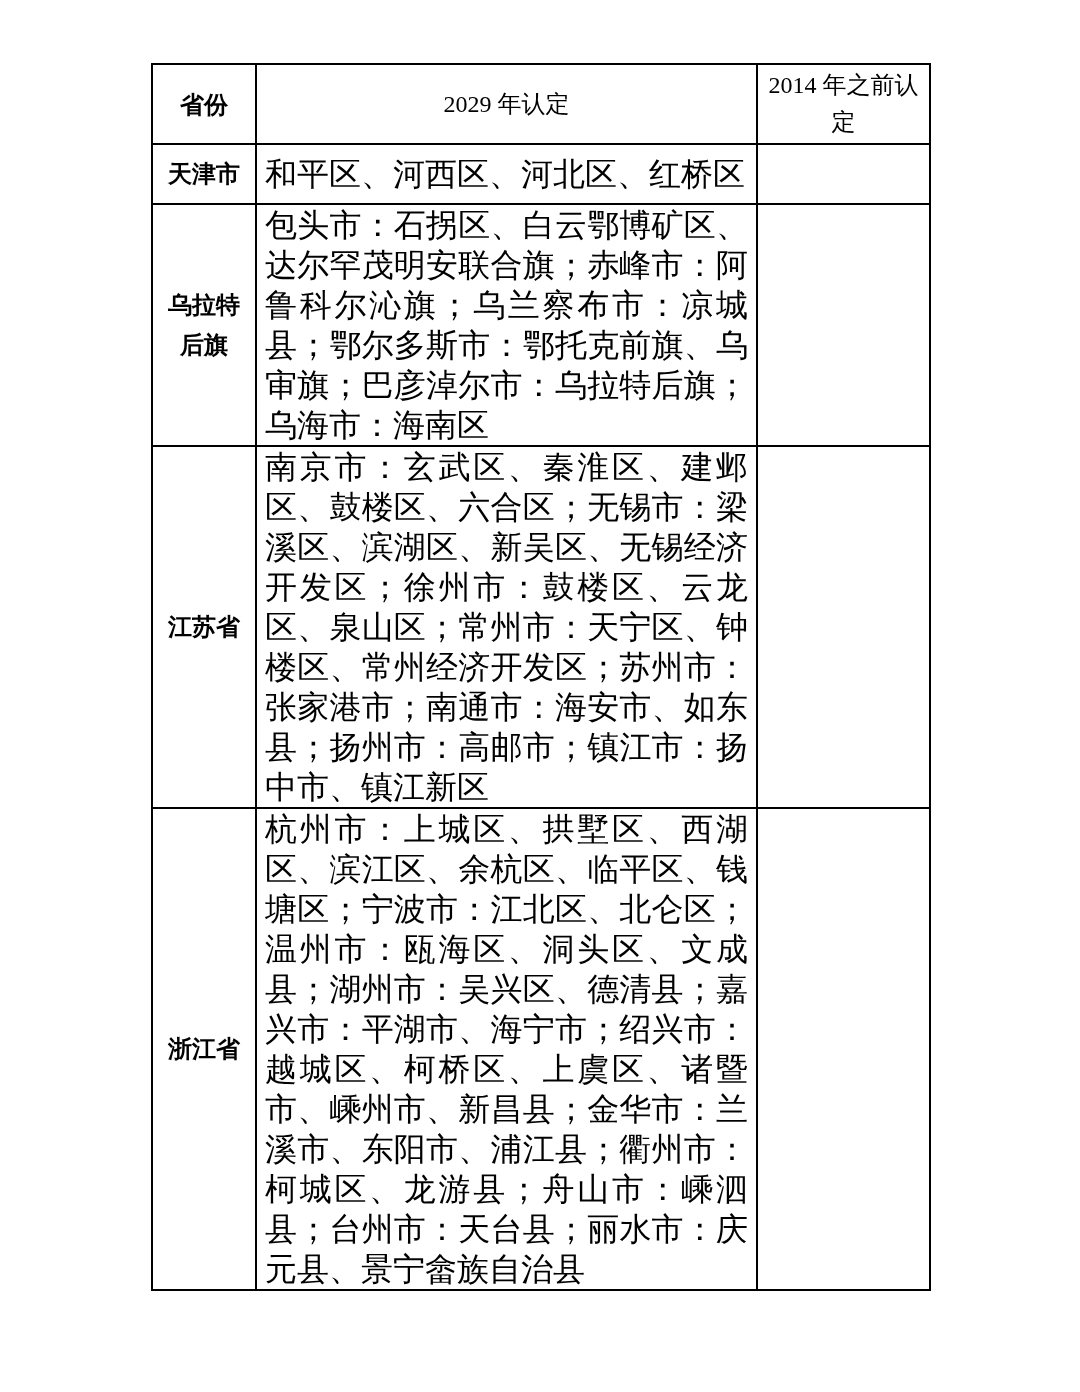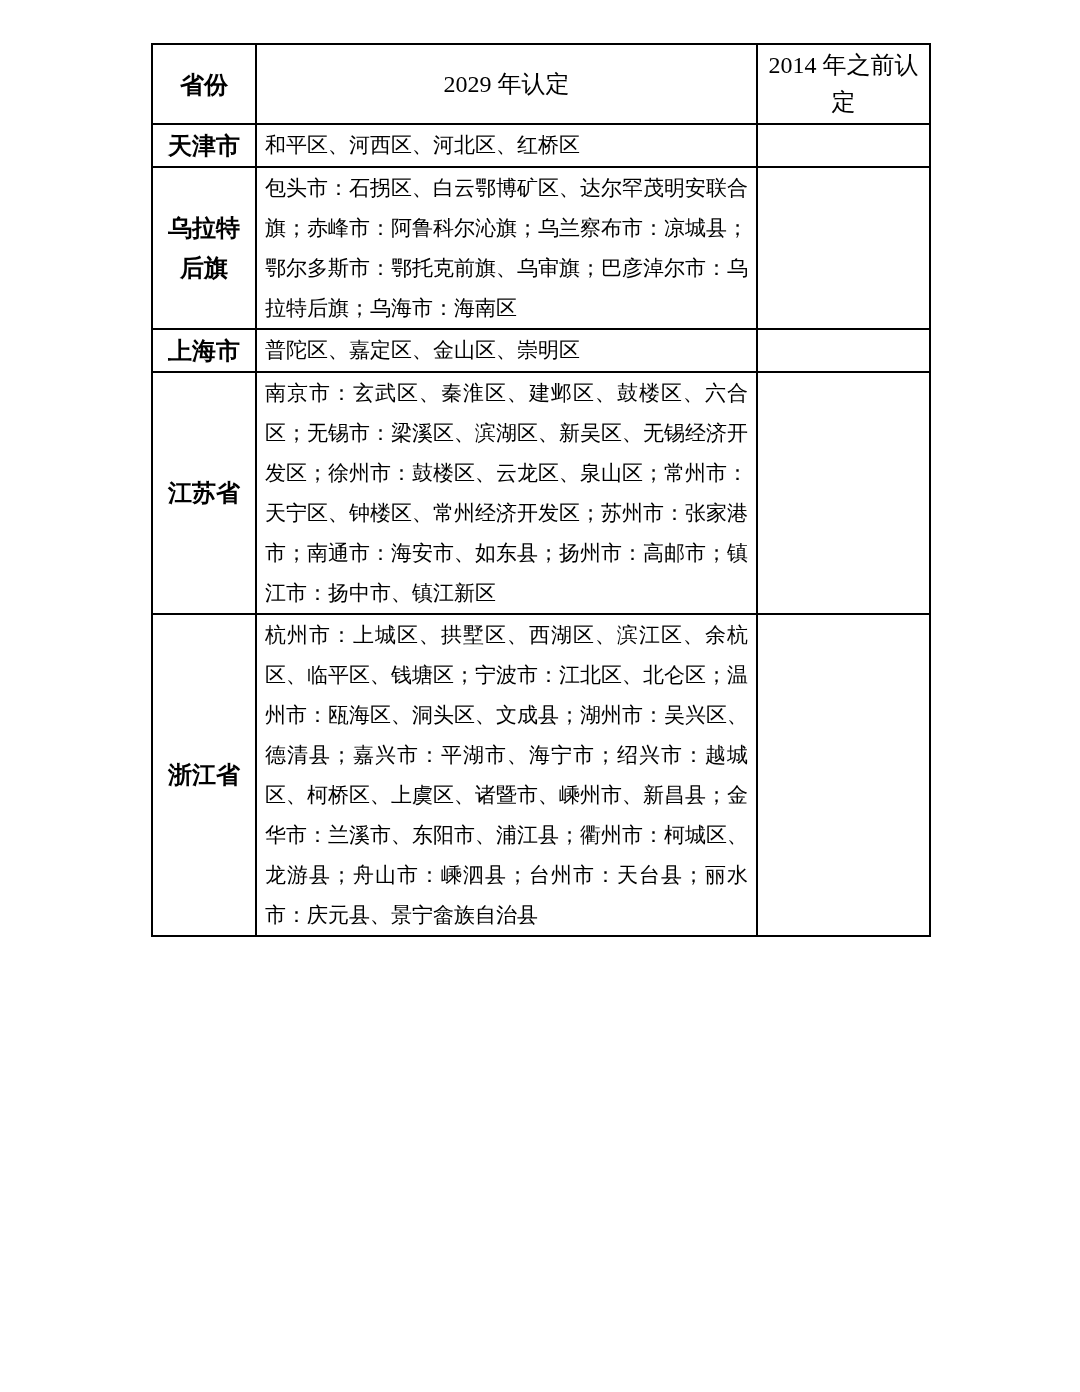--- a/index.html
+++ b/index.html
@@ -27,21 +27,21 @@
     margin-top: 75px;
     text-align: center;
     font-size: 40px;
     line-height: 45px;
     font-weight: 700;
     letter-spacing: 3px;
     white-space: nowrap;
     font-family: "Liberation Serif", "DejaVu Serif", serif;
   }
   table.roster {
-    margin-top: 43px;
+    margin-top: 63px;
     width: 778px;
     border-collapse: collapse;
     table-layout: fixed;
     border: 2px solid #000;
   }
   table.roster th, table.roster td {
     border: 2px solid #000;
     vertical-align: middle;
   }
   col.c-province { width: 104px; }
@@ -61,28 +61,28 @@
   }
   td.cell-province {
     text-align: center;
     font-family: "Liberation Sans", "DejaVu Sans", sans-serif;
     font-weight: 700;
     font-size: 24px;
     line-height: 40px;
     padding: 0 6px;
   }
   td.cell-content {
-    font-size: 21px;
+    font-size: 32px;
     line-height: 40px;
     padding: 0 8px;
     text-align: justify;
     text-align-last: left;
   }
   td.cell-before { font-size: 24px; }
-  tr.compact td { height: 43px; }
+  tr.compact td { height: 60px; }
   tr.compact td.cell-content { line-height: 39px; text-align: left; }
   .city { font-weight: 400; }
   .places { font-weight: 400; }
 </style>
 </head>
 <body>
 
 <div class="page">
 
 
@@ -103,25 +103,20 @@
         <tr class="compact">
           <td class="cell-province">天津市</td>
           <td class="cell-content"><span class="places">和平区、河西区、河北区、红桥区</span></td>
           <td class="cell-before"></td>
         </tr>
         <tr>
           <td class="cell-province">乌拉特后旗</td>
           <td class="cell-content"><span class="city">包头市：</span><span class="places">石拐区、白云鄂博矿区、达尔罕茂明安联合旗；</span><span class="city">赤峰市：</span><span class="places">阿鲁科尔沁旗；</span><span class="city">乌兰察布市：</span><span class="places">凉城县；</span><span class="city">鄂尔多斯市：</span><span class="places">鄂托克前旗、乌审旗；</span><span class="city">巴彦淖尔市：</span><span class="places">乌拉特后旗；</span><span class="city">乌海市：</span><span class="places">海南区</span></td>
           <td class="cell-before"></td>
         </tr>
-        <tr class="compact">
-          <td class="cell-province">上海市</td>
-          <td class="cell-content"><span class="places">普陀区、嘉定区、金山区、崇明区</span></td>
-          <td class="cell-before"></td>
-        </tr>
         <tr>
           <td class="cell-province">江苏省</td>
           <td class="cell-content"><span class="city">南京市：</span><span class="places">玄武区、秦淮区、建邺区、鼓楼区、六合区；</span><span class="city">无锡市：</span><span class="places">梁溪区、滨湖区、新吴区、无锡经济开发区；</span><span class="city">徐州市：</span><span class="places">鼓楼区、云龙区、泉山区；</span><span class="city">常州市：</span><span class="places">天宁区、钟楼区、常州经济开发区；</span><span class="city">苏州市：</span><span class="places">张家港市；</span><span class="city">南通市：</span><span class="places">海安市、如东县；</span><span class="city">扬州市：</span><span class="places">高邮市；</span><span class="city">镇江市：</span><span class="places">扬中市、镇江新区</span></td>
           <td class="cell-before"></td>
         </tr>
         <tr>
           <td class="cell-province">浙江省</td>
           <td class="cell-content"><span class="city">杭州市：</span><span class="places">上城区、拱墅区、西湖区、滨江区、余杭区、临平区、钱塘区；</span><span class="city">宁波市：</span><span class="places">江北区、北仑区；</span><span class="city">温州市：</span><span class="places">瓯海区、洞头区、文成县；</span><span class="city">湖州市：</span><span class="places">吴兴区、德清县；</span><span class="city">嘉兴市：</span><span class="places">平湖市、海宁市；</span><span class="city">绍兴市：</span><span class="places">越城区、柯桥区、上虞区、诸暨市、嵊州市、新昌县；</span><span class="city">金华市：</span><span class="places">兰溪市、东阳市、浦江县；</span><span class="city">衢州市：</span><span class="places">柯城区、龙游县；</span><span class="city">舟山市：</span><span class="places">嵊泗县；</span><span class="city">台州市：</span><span class="places">天台县；</span><span class="city">丽水市：</span><span class="places">庆元县、景宁畲族自治县</span></td>
           <td class="cell-before"></td>
         </tr>

